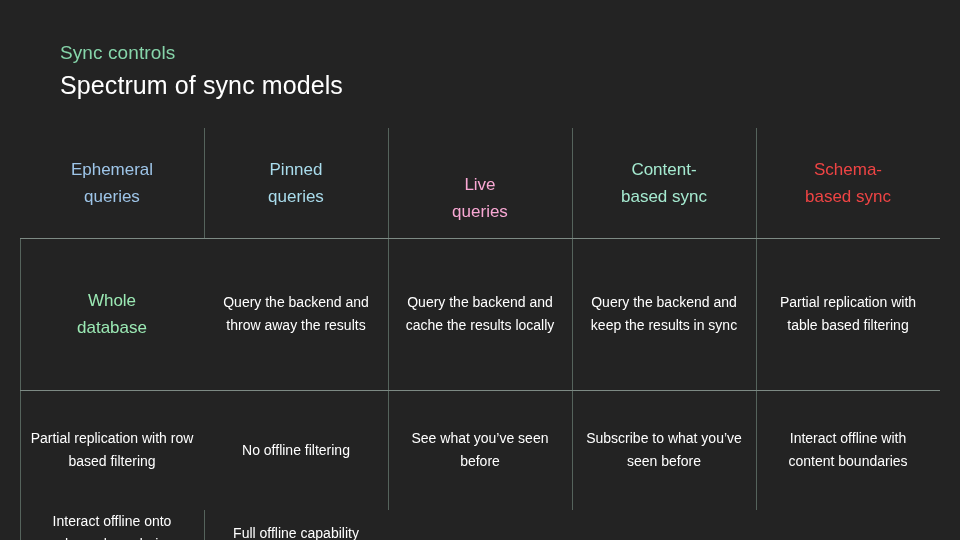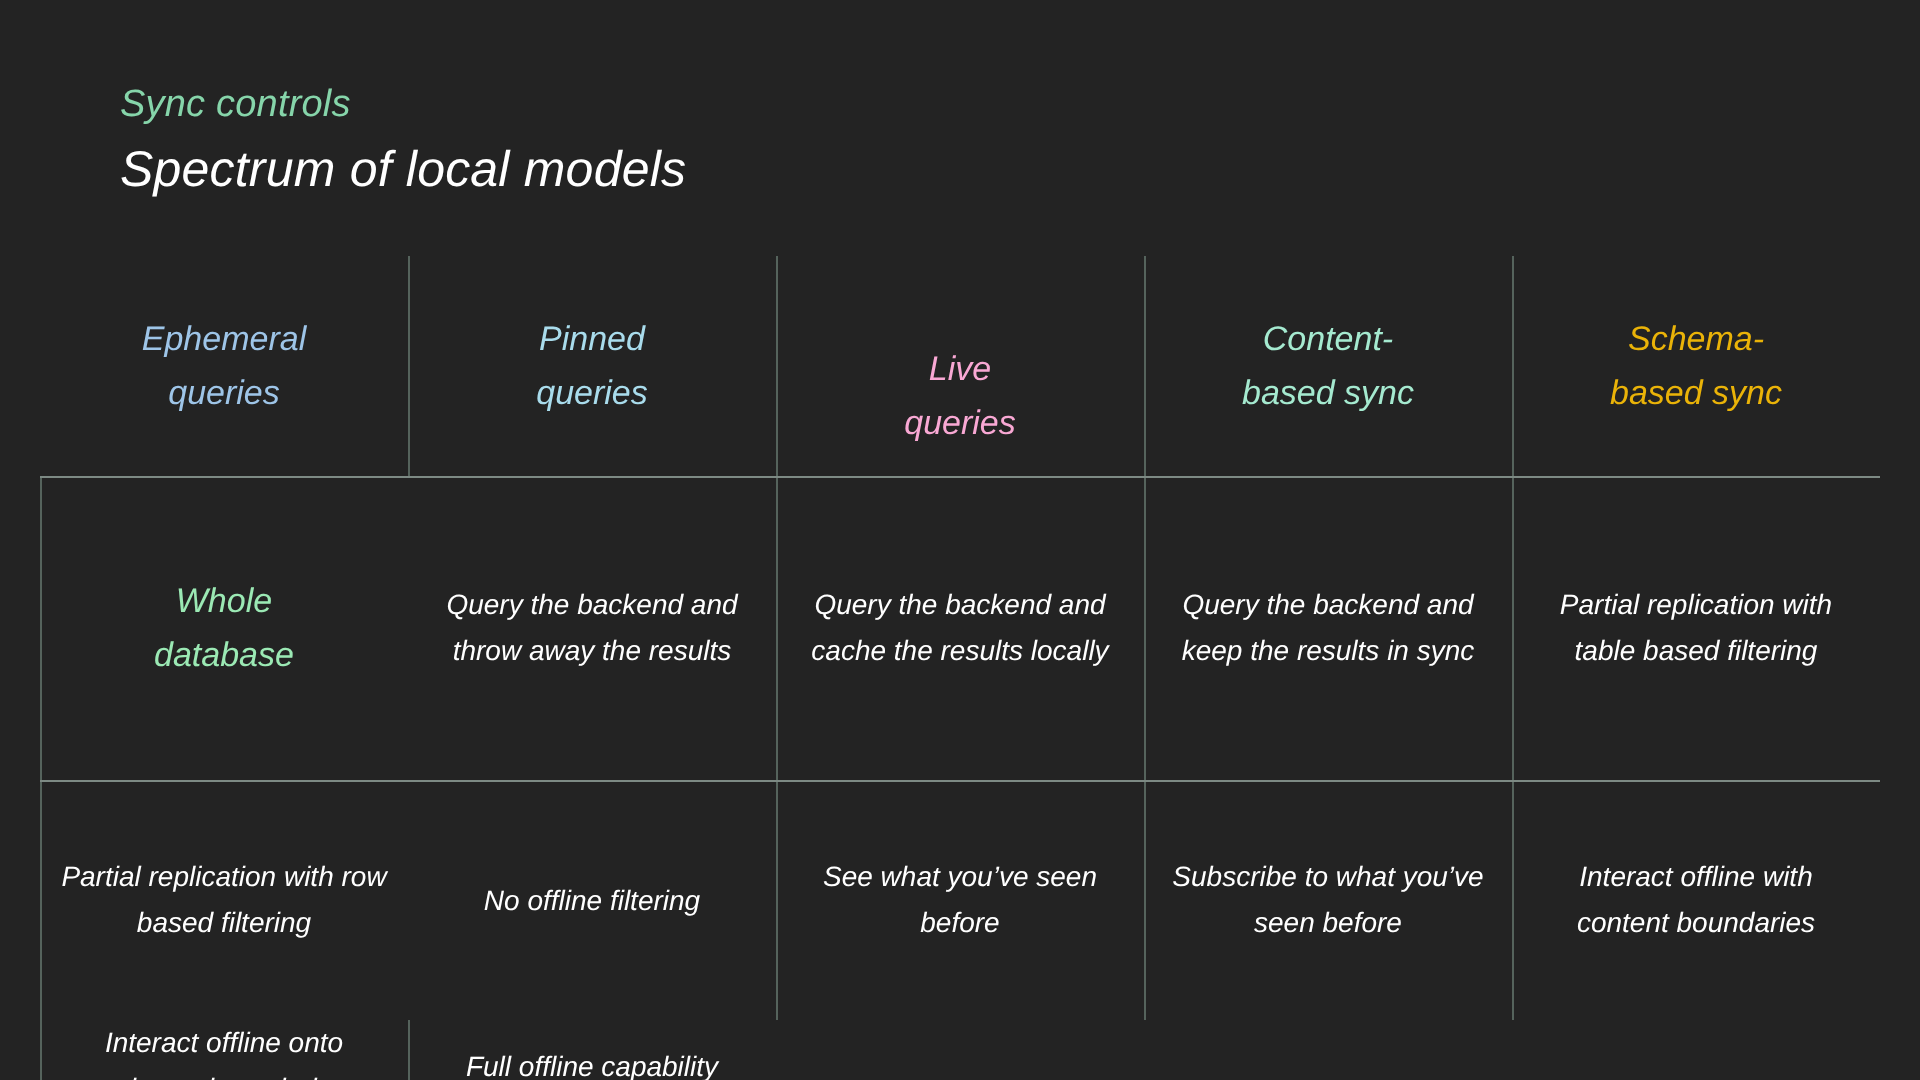--- a/index.html
+++ b/index.html
@@ -12,21 +12,20 @@
     background: #232323;
     font-family: "Liberation Sans", sans-serif;
     overflow: hidden;
   }
 
   .slide {
     position: relative;
     width: 960px;
     height: 540px;
     box-sizing: border-box;
-    font-style: italic;
   }
 
   
   .header {
     position: absolute;
     left: 60px;
     top: 40px;
   }
   .eyebrow {
     font-size: 19px;
@@ -101,21 +100,21 @@
     color: #ffffff;
   }
 </style>
 </head>
 <body>
 
 <div class="slide">
 
   <div class="header">
     <div class="eyebrow">Sync controls</div>
-    <div class="title">Spectrum of local models</div>
+    <div class="title">Spectrum of sync models</div>
   </div>
 
   <div class="table">
 
     <div class="cell row1">
       <div class="head-text" style="color: rgb(158, 197, 232);">
         <div>Ephemeral</div>
         <div>queries</div>
       </div>
     </div>
@@ -131,21 +130,21 @@
         <div>queries</div>
       </div>
     </div>
     <div class="cell row1 vdiv">
       <div class="head-text" style="color: rgb(165, 234, 208);">
         <div>Content-</div>
         <div>based sync</div>
       </div>
     </div>
     <div class="cell row1 vdiv">
-      <div class="head-text" style="color: #eab308;">
+      <div class="head-text" style="color: #ef4444;">
         <div>Schema-</div>
         <div>based sync</div>
       </div>
     </div>
     <div class="cell row1 vdiv">
       <div class="head-text" style="color: rgb(155, 233, 180);">
         <div>Whole</div>
         <div>database</div>
       </div>
     </div>

